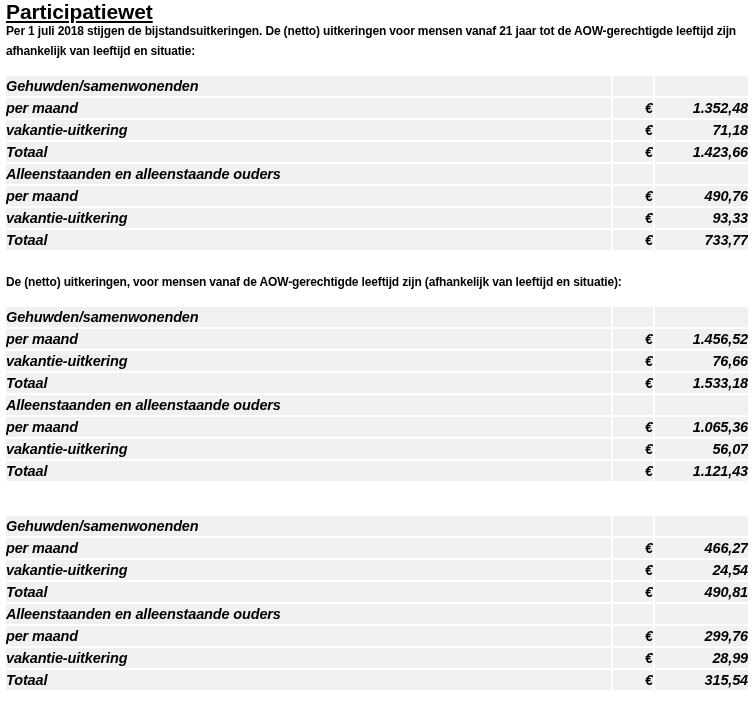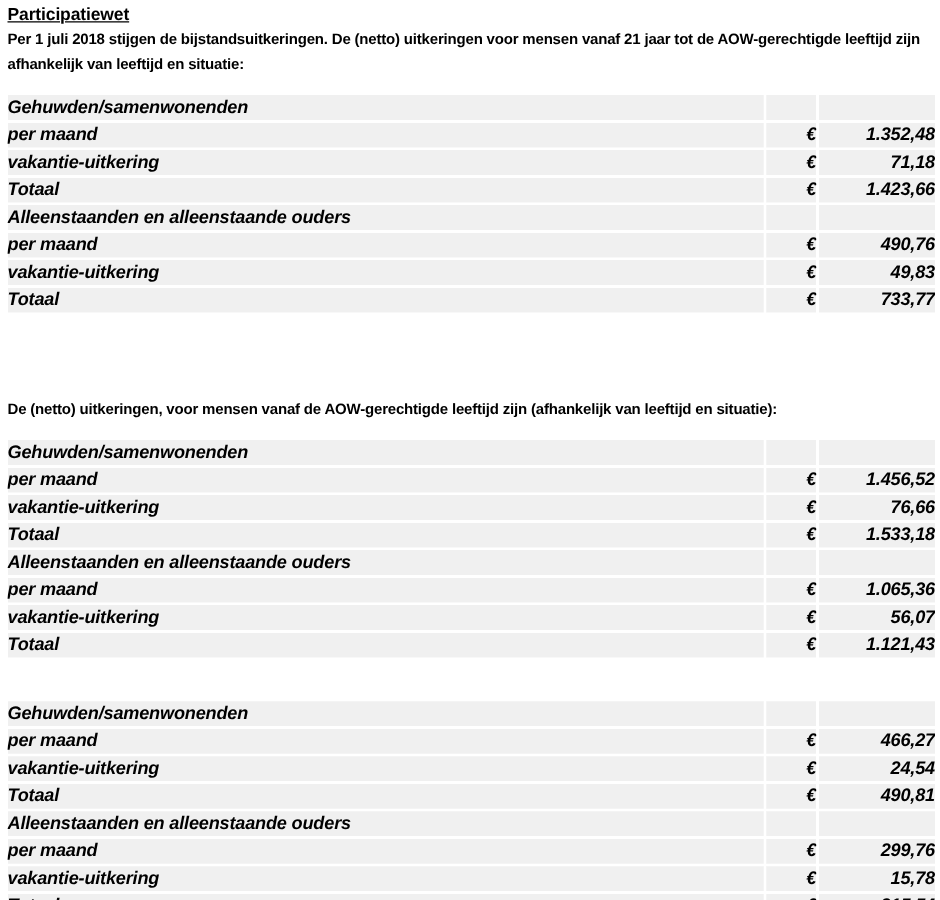--- a/index.html
+++ b/index.html
@@ -15,38 +15,37 @@
     color: #000000;
     overflow: hidden;
   }
   .page {
     width: 752px;
     height: 720px;
     box-sizing: border-box;
     padding: 0px 4px 0 6px;
   }
   .doc-title {
-    font-size: 14px;
+    font-size: 21px;
     font-weight: bold;
     text-decoration: underline;
     line-height: 19px;
     margin: 2px 0 0 0;
     letter-spacing: -0.1px;
   }
   .intro,
   .section-lead {
     font-size: 12px;
     font-weight: bold;
     line-height: 20px;
     margin: 0;
     letter-spacing: -0.15px;
   }
   .section-lead {
     padding-top: 2px;
-    margin-top: 45px;
   }
   .spacer-before-table {
     height: 14px;
   }
   .spacer-after-table {
     height: 18px;
   }
   table.rates {
     border-collapse: collapse;
     width: 742px;
@@ -141,21 +140,21 @@
           <td class="value blank"></td>
         </tr>
         <tr>
           <td class="label">per maand</td>
           <td class="euro">€</td>
           <td class="value">490,76</td>
         </tr>
         <tr>
           <td class="label">vakantie-uitkering</td>
           <td class="euro">€</td>
-          <td class="value">49,83</td>
+          <td class="value">93,33</td>
         </tr>
         <tr>
           <td class="label">Totaal</td>
           <td class="euro">€</td>
           <td class="value">733,77</td>
         </tr>
       </tbody>
   </table>
 
   <div class="spacer-after-table"></div>
@@ -252,21 +251,21 @@
           <td class="value blank"></td>
         </tr>
         <tr>
           <td class="label">per maand</td>
           <td class="euro">€</td>
           <td class="value">299,76</td>
         </tr>
         <tr>
           <td class="label">vakantie-uitkering</td>
           <td class="euro">€</td>
-          <td class="value">15,78</td>
+          <td class="value">28,99</td>
         </tr>
         <tr>
           <td class="label">Totaal</td>
           <td class="euro">€</td>
           <td class="value">315,54</td>
         </tr>
       </tbody>
   </table>
 
 </div>

